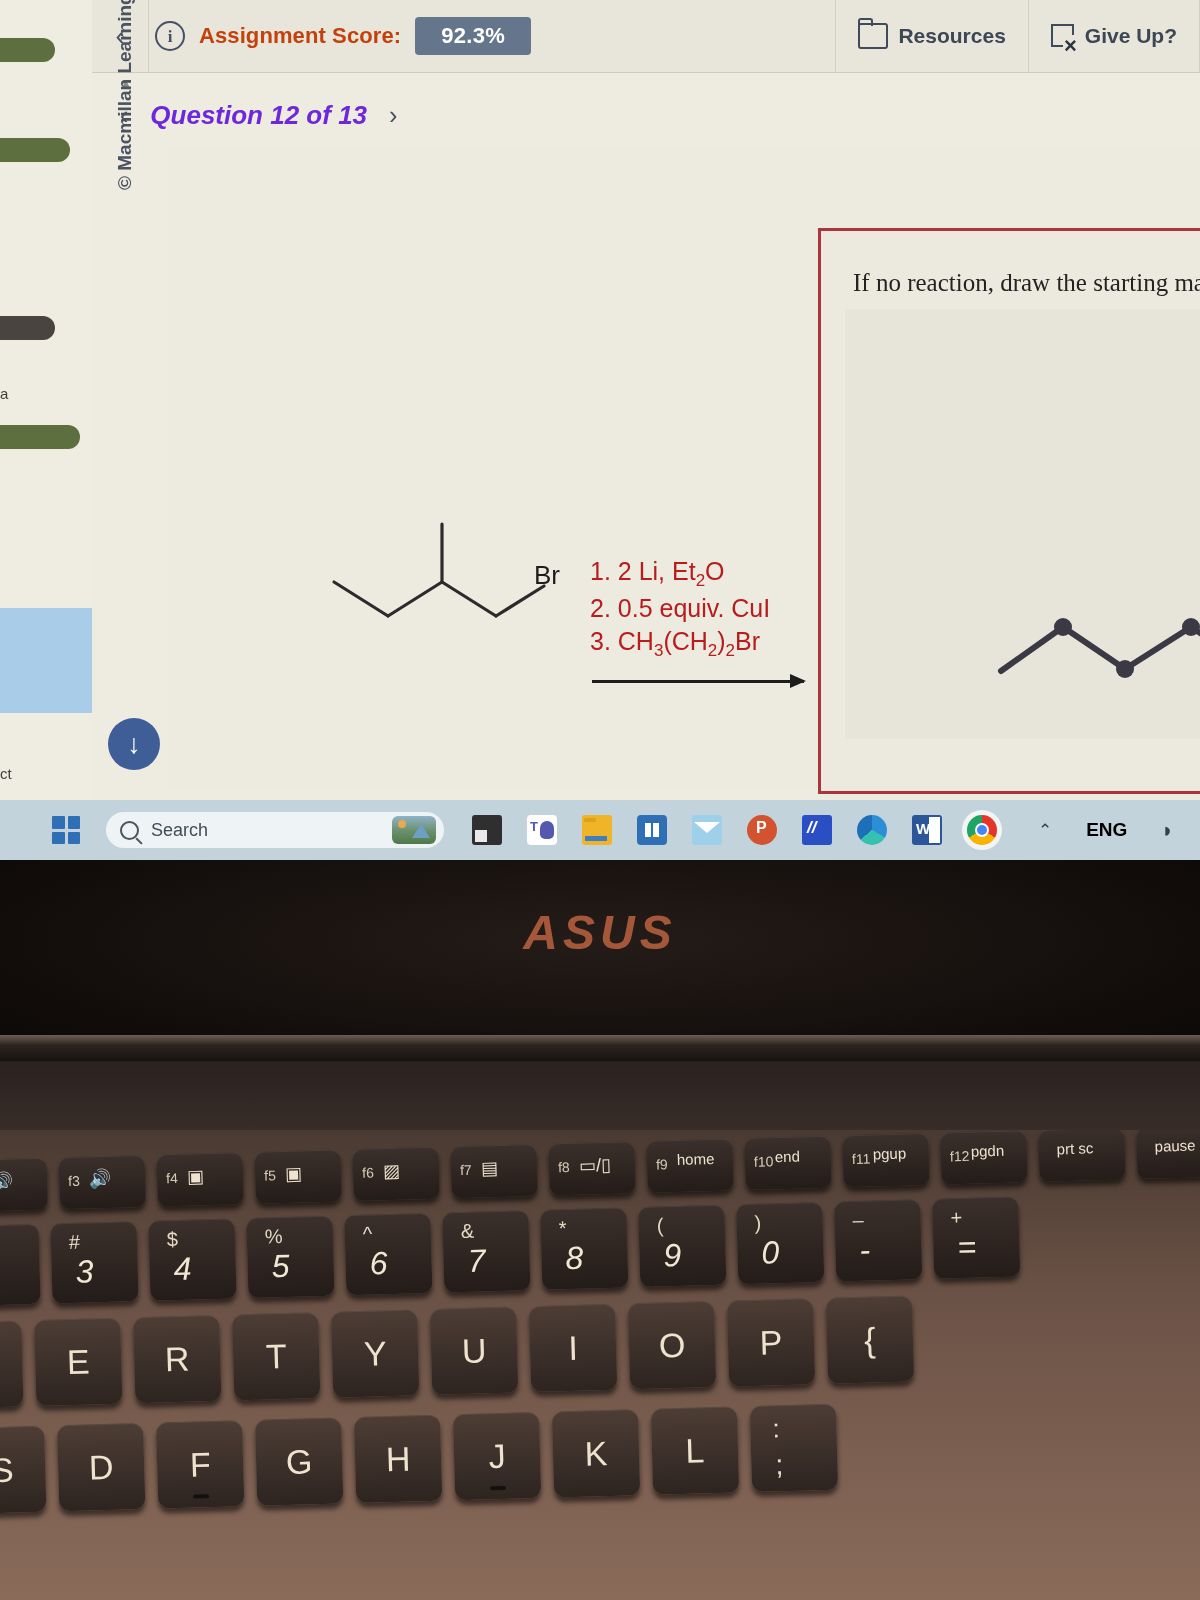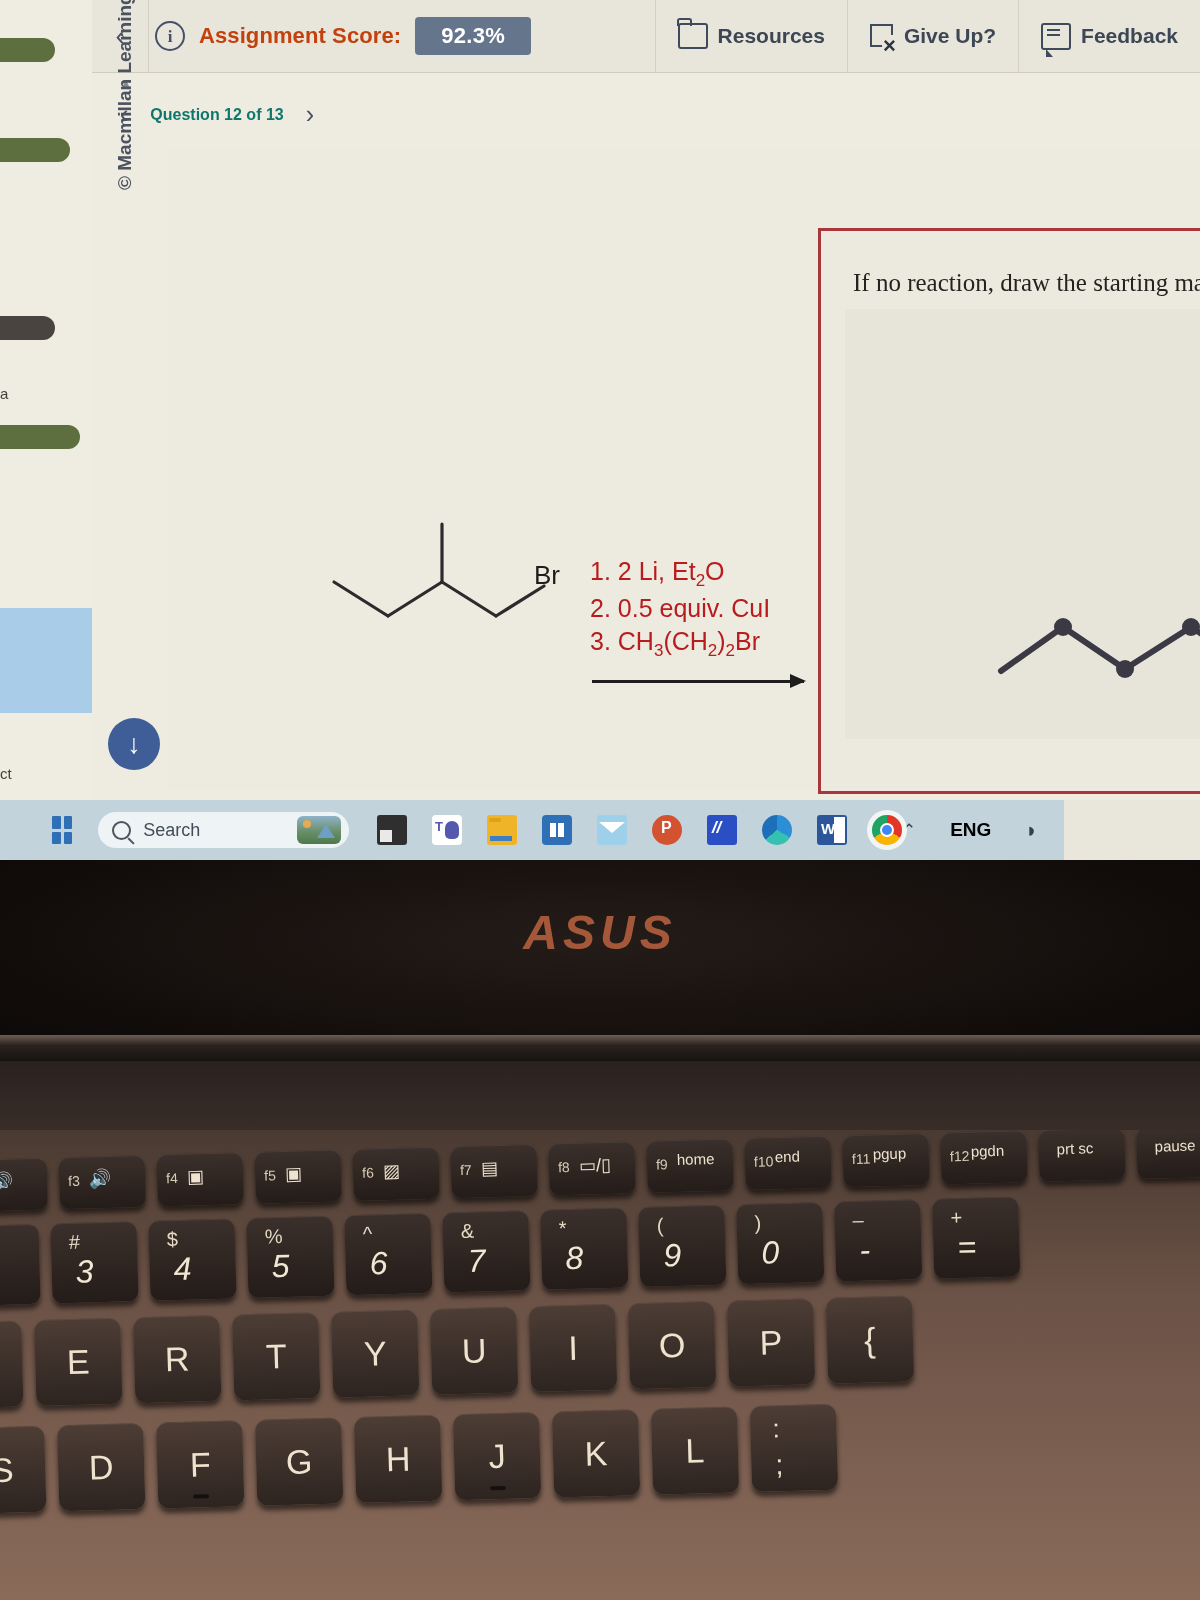--- a/index.html
+++ b/index.html
@@ -72,21 +72,21 @@
   
   .ic-feedback{width:26px;height:23px;border:2.5px solid #3f4a5c;border-radius:3px;position:relative;}
   .ic-feedback:before{content:"";position:absolute;left:4px;top:4px;width:13px;height:2px;background:#3f4a5c;box-shadow:0 5px 0 0 #3f4a5c;}
   .ic-feedback:after{content:"";position:absolute;left:3px;bottom:-9px;width:0;height:0;border-left:7px solid #3f4a5c;border-top:8px solid transparent;border-bottom:0;}
 
   
   #qnav{
     position:absolute;left:28px;top:100px;display:flex;align-items:center;gap:22px;
   }
   .qnav-arrow{color:#4a5260;font-size:25px;font-weight:400;cursor:pointer;}
-  #qnav-label{color:#0f766e;font-size:16px;font-weight:700;}
+  #qnav-label{color:#6d28d9;font-size:26px;font-weight:700;font-style:italic;}
   #collapse-caret{position:absolute;left:28px;top:76px;color:#8e8b80;font-size:12px;}
 
   
   #copyright{
     position:absolute;left:22px;top:190px;
     transform:rotate(-90deg);transform-origin:left top;
     color:#4b5360;font-size:19px;font-weight:600;white-space:nowrap;
   }
   
   #scroll-down-btn{
@@ -122,21 +122,21 @@
     position:absolute;left:32px;top:38px;
     color:#262220;font-size:25px;font-family:"Liberation Serif", serif;white-space:nowrap;
   }
   #answer-inner{
     position:absolute;left:24px;top:78px;width:430px;height:430px;
     background:#e7e5da;
   }
 
   
   #taskbar{
-    left:0;top:800px;width:1064px;height:60px;
+    left:0;top:800px;width:1200px;height:60px;
     background:#c3d3dc;
     display:flex;align-items:center;
   }
   #start-btn{margin-left:52px;width:28px;height:28px;display:grid;grid-template-columns:1fr 1fr;grid-template-rows:1fr 1fr;gap:3px;}
   #start-btn i{background:#2f6fb5;display:block;border-radius:1px;}
   #search-pill{
     margin-left:26px;width:310px;height:36px;border-radius:18px;
     background:#eef3f5;display:flex;align-items:center;gap:12px;padding:0 14px;
     position:relative;overflow:hidden;
   }
@@ -262,24 +262,20 @@
         <div class="hdr-btn">
           <span class="ic ic-folder"></span>
           <span>Resources</span>
         </div>
         <div class="hdr-divider"></div>
         <div class="hdr-btn">
           <span class="ic ic-giveup"></span>
           <span>Give Up?</span>
         </div>
         <div class="hdr-divider"></div>
-        <div class="hdr-btn">
-          <span class="ic ic-feedback"></span>
-          <span>Feedback</span>
-        </div>
       </div>
     </div>
 
     <div id="collapse-caret">▲</div>
 
     <div id="qnav">
       <span class="qnav-arrow">‹</span>
       <span id="qnav-label">Question 12 of 13</span>
       <span class="qnav-arrow">›</span>
     </div>

